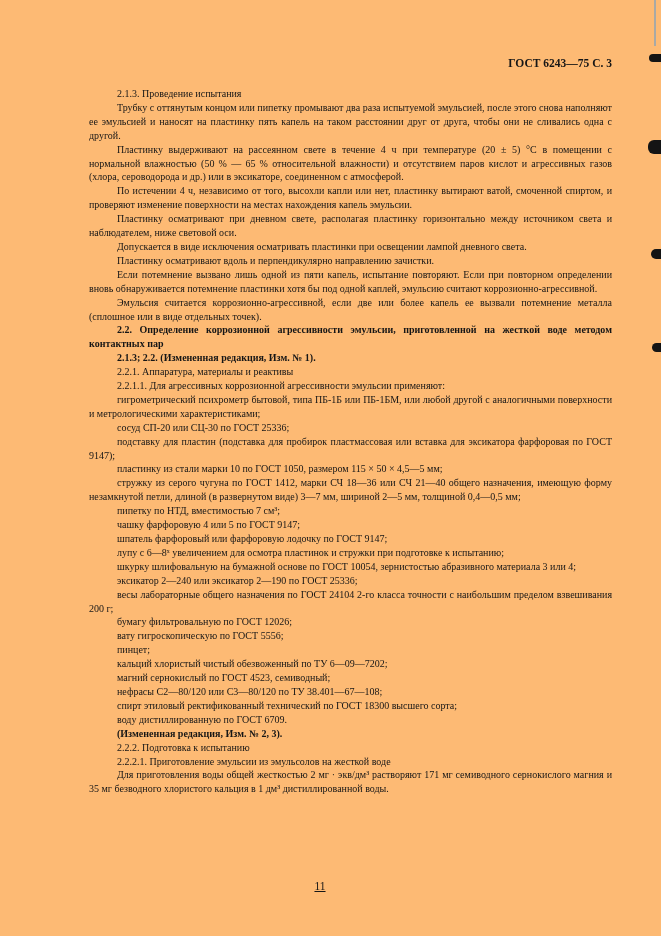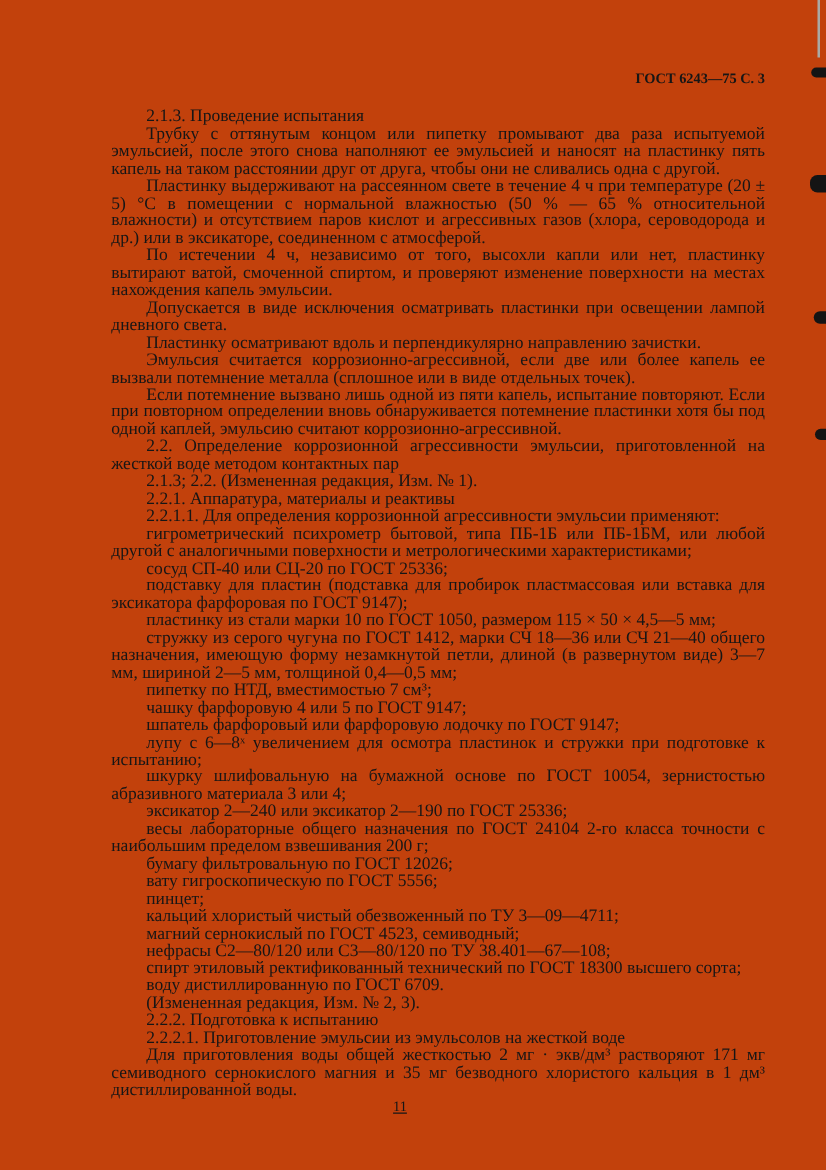--- a/index.html
+++ b/index.html
@@ -1,20 +1,20 @@
 <!DOCTYPE html>
 <html><head>
 <meta charset="utf-8">
 <style>
   html, body { margin: 0; padding: 0; background: #e8e8e6; }
   .page {
     position: relative;
     width: 661px;
     height: 936px;
-    background: #c2410c;
+    background: #fdba74;
     font-family: "Liberation Serif", serif;
     color: #161616;
     overflow: hidden;
     margin: 0 auto;
   }
   .doc-header {
     position: absolute;
     top: 57px;
     left: 89px;
     width: 523px;
@@ -25,24 +25,24 @@
   .text-block {
     position: absolute;
     top: 87px;
     left: 89px;
     width: 523px;
   }
   .para {
     margin: 0;
     text-indent: 28px;
     text-align: justify;
-    font-size: 14px;
+    font-size: 10px;
     line-height: 13.9px;
   }
-  .para.bold, .run-bold { font-weight: normal; }
+  .para.bold, .run-bold { font-weight: bold; }
   .page-number {
     position: absolute;
     bottom: 44px;
     left: 0;
     width: 640px;
     text-align: center;
     font-size: 11.5px;
     text-decoration: underline;
   }
   .artifact {
@@ -66,44 +66,45 @@
   <div class="artifact a3"></div>
   <div class="artifact a4"></div>
 
   <div class="doc-header">ГОСТ 6243—75 С. 3</div>
 
   <div class="text-block">
       <p class="para"><span>2.1.3. Проведение испытания</span></p>
       <p class="para"><span>Трубку с оттянутым концом или пипетку промывают два раза испытуемой эмульсией, после этого снова наполняют ее эмульсией и наносят на пластинку пять капель на таком расстоянии друг от друга, чтобы они не сливались одна с другой.</span></p>
       <p class="para"><span>Пластинку выдерживают на рассеянном свете в течение 4 ч при температуре (20 ± 5) °С в помещении с нормальной влажностью (50 % — 65 % относительной влажности) и отсутствием паров кислот и агрессивных газов (хлора, сероводорода и др.) или в эксикаторе, соединенном с атмосферой.</span></p>
       <p class="para"><span>По истечении 4 ч, независимо от того, высохли капли или нет, пластинку вытирают ватой, смоченной спиртом, и проверяют изменение поверхности на местах нахождения капель эмульсии.</span></p>
+      <p class="para"><span>Пластинку осматривают при дневном свете, располагая пластинку горизонтально между источником света и наблюдателем, ниже световой оси.</span></p>
       <p class="para"><span>Допускается в виде исключения осматривать пластинки при освещении лампой дневного света.</span></p>
       <p class="para"><span>Пластинку осматривают вдоль и перпендикулярно направлению зачистки.</span></p>
+      <p class="para"><span>Если потемнение вызвано лишь одной из пяти капель, испытание повторяют. Если при повторном определении вновь обнаруживается потемнение пластинки хотя бы под одной каплей, эмульсию считают коррозионно-агрессивной.</span></p>
       <p class="para"><span>Эмульсия считается коррозионно-агрессивной, если две или более капель ее вызвали потемнение металла (сплошное или в виде отдельных точек).</span></p>
-      <p class="para"><span>Если потемнение вызвано лишь одной из пяти капель, испытание повторяют. Если при повторном определении вновь обнаруживается потемнение пластинки хотя бы под одной каплей, эмульсию считают коррозионно-агрессивной.</span></p>
       <p class="para bold"><span>2.2. Определение коррозионной агрессивности эмульсии, приготовленной на жесткой воде методом контактных пар</span></p>
       <p class="para bold"><span>2.1.3; 2.2. (Измененная редакция, Изм. № 1).</span></p>
       <p class="para"><span>2.2.1. Аппаратура, материалы и реактивы</span></p>
-      <p class="para"><span>2.2.1.1. Для определения коррозионной агрессивности эмульсии применяют:</span></p>
+      <p class="para"><span>2.2.1.1. Для агрессивных коррозионной агрессивности эмульсии применяют:</span></p>
       <p class="para"><span>гигрометрический психрометр бытовой, типа ПБ-1Б или ПБ-1БМ, или любой другой с аналогичными поверхности и метрологическими характеристиками;</span></p>
-      <p class="para"><span>сосуд СП-40 или СЦ-20 по ГОСТ 25336;</span></p>
+      <p class="para"><span>сосуд СП-20 или СЦ-30 по ГОСТ 25336;</span></p>
       <p class="para"><span>подставку для пластин (подставка для пробирок пластмассовая или вставка для эксикатора фарфоровая по ГОСТ 9147);</span></p>
       <p class="para"><span>пластинку из стали марки 10 по ГОСТ 1050, размером 115 × 50 × 4,5—5 мм;</span></p>
       <p class="para"><span>стружку из серого чугуна по ГОСТ 1412, марки СЧ 18—36 или СЧ 21—40 общего назначения, имеющую форму незамкнутой петли, длиной (в развернутом виде) 3—7  мм, шириной 2—5 мм, толщиной 0,4—0,5 мм;</span></p>
       <p class="para"><span>пипетку по НТД, вместимостью 7 см³;</span></p>
       <p class="para"><span>чашку фарфоровую 4 или 5 по ГОСТ 9147;</span></p>
       <p class="para"><span>шпатель фарфоровый или фарфоровую лодочку по ГОСТ 9147;</span></p>
       <p class="para"><span>лупу с 6—8ˣ увеличением для осмотра пластинок и стружки при подготовке к испытанию;</span></p>
       <p class="para"><span>шкурку шлифовальную на бумажной основе по ГОСТ 10054, зернистостью абразивного материала 3 или 4;</span></p>
       <p class="para"><span>эксикатор 2—240 или эксикатор 2—190 по ГОСТ 25336;</span></p>
       <p class="para"><span>весы лабораторные общего назначения по ГОСТ 24104 2-го класса точности с наибольшим пределом взвешивания 200 г;</span></p>
       <p class="para"><span>бумагу фильтровальную по ГОСТ 12026;</span></p>
       <p class="para"><span>вату гигроскопическую по ГОСТ 5556;</span></p>
       <p class="para"><span>пинцет;</span></p>
-      <p class="para"><span>кальций хлористый чистый обезвоженный по ТУ 3—09—4711;</span></p>
+      <p class="para"><span>кальций хлористый чистый обезвоженный по ТУ 6—09—7202;</span></p>
       <p class="para"><span>магний сернокислый по ГОСТ 4523, семиводный;</span></p>
       <p class="para"><span>нефрасы С2—80/120 или С3—80/120 по ТУ 38.401—67—108;</span></p>
       <p class="para"><span>спирт этиловый ректификованный технический по ГОСТ 18300 высшего сорта;</span></p>
       <p class="para"><span>воду дистиллированную по ГОСТ 6709.</span></p>
       <p class="para bold"><span>(Измененная редакция, Изм. № 2, 3).</span></p>
       <p class="para"><span>2.2.2. Подготовка к испытанию</span></p>
       <p class="para"><span>2.2.2.1. Приготовление эмульсии из эмульсолов на жесткой воде</span></p>
       <p class="para"><span>Для приготовления воды общей жесткостью 2 мг · экв/дм³ растворяют 171 мг семиводного сернокислого магния и 35 мг безводного хлористого кальция в 1 дм³ дистиллированной воды.</span></p>
     </div>
 

